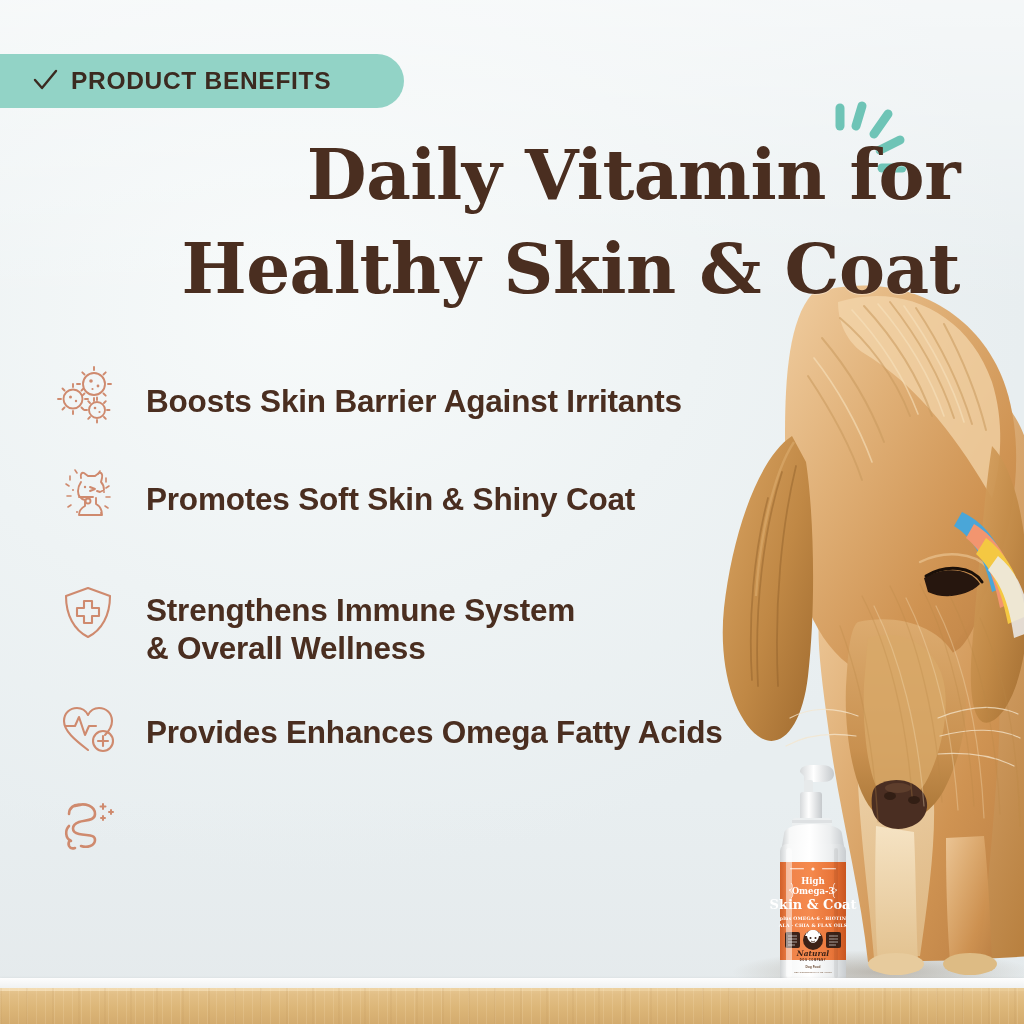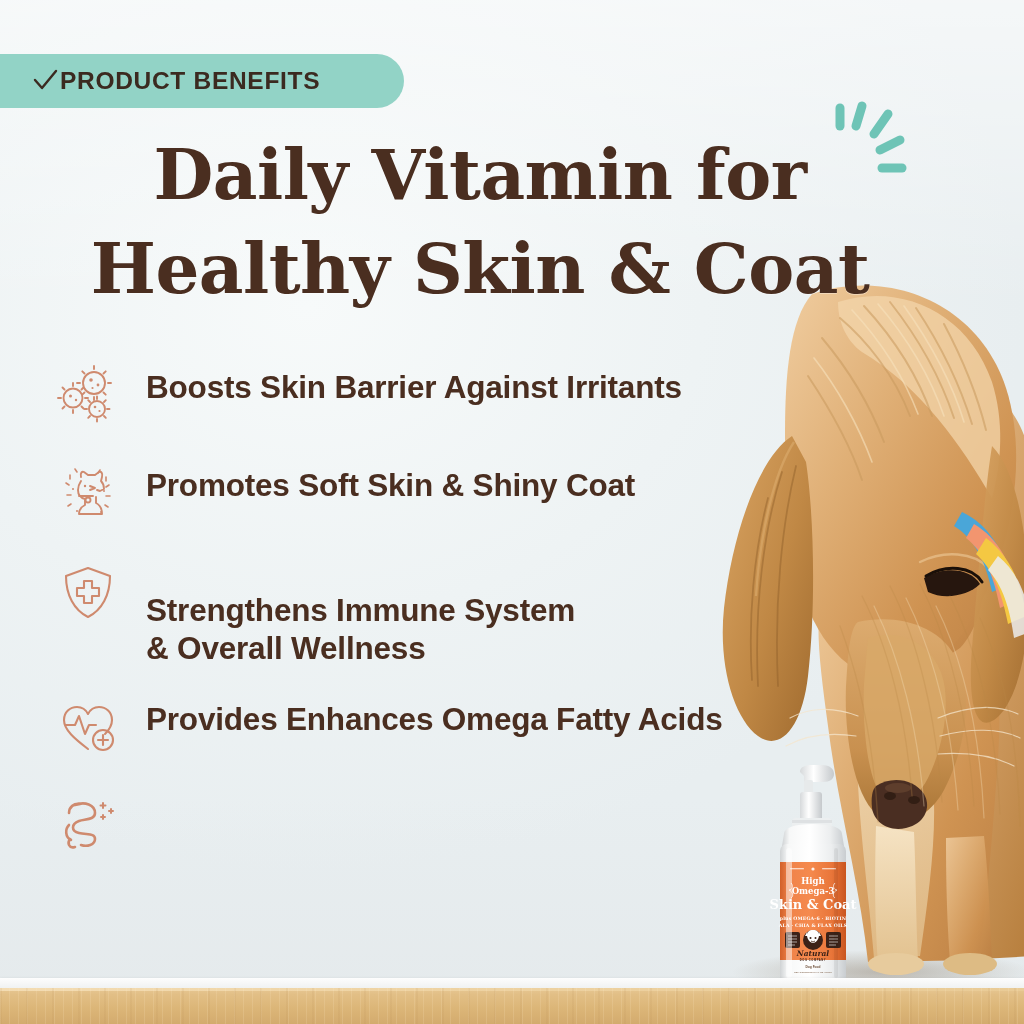--- a/index.html
+++ b/index.html
@@ -50,52 +50,52 @@
   .baseboard{
     position:absolute; left:0; right:0; bottom:36px; height:10px;
     background:linear-gradient(180deg,#fdfdfd,#f0f2f2);
     box-shadow:0 -1px 2px rgba(0,0,0,.035);
   }
 
   
   .badge {
     position:absolute; left:0; top:54px;
     height:54px; min-width:404px;
-    display:flex; align-items:center; gap:2px;
+    display:flex; align-items:center; gap:13px;
     padding:0 26px 0 32px;
     background:#92d3c6;
     border-radius:0 27px 27px 0;
   }
   .badge .check { width:26px; height:26px; display:block; flex:0 0 auto; }
   .badge-label {
     font-family:"Liberation Sans", sans-serif;
     font-size:24.5px; font-weight:700; letter-spacing:.7px;
     color:#3b2a20; white-space:nowrap;
   }
 
   
   .headline {
     position:absolute; left:0; top:128px; width:960px;
-    text-align:center;
+    text-align:right;
     font-family:"DejaVu Serif","Liberation Serif",serif;
     font-weight:700;
     font-size:69px; line-height:1.36;
     letter-spacing:-0.5px;
     color:#4a2e20;
     text-shadow:0 1px 0 rgba(255,255,255,.35);
   }
   .headline .ln { display:block; white-space:nowrap; }
 
   
   .starburst { position:absolute; left:826px; top:98px; width:100px; height:100px; }
 
   
   .benefits { position:absolute; left:52px; top:360px; width:780px; }
   .benefit {
-    display:flex; align-items:flex-start; gap:22px;
+    display:flex; align-items:center; gap:22px;
     margin-bottom:24px;
     min-height:74px;
   }
   .benefit .ico {
     flex:0 0 auto; width:72px; height:72px;
     display:flex; align-items:center; justify-content:center;
   }
   .benefit .ico svg { width:62px; height:62px; display:block; }
   .benefit .txt {
     font-family:"Liberation Sans", sans-serif;

